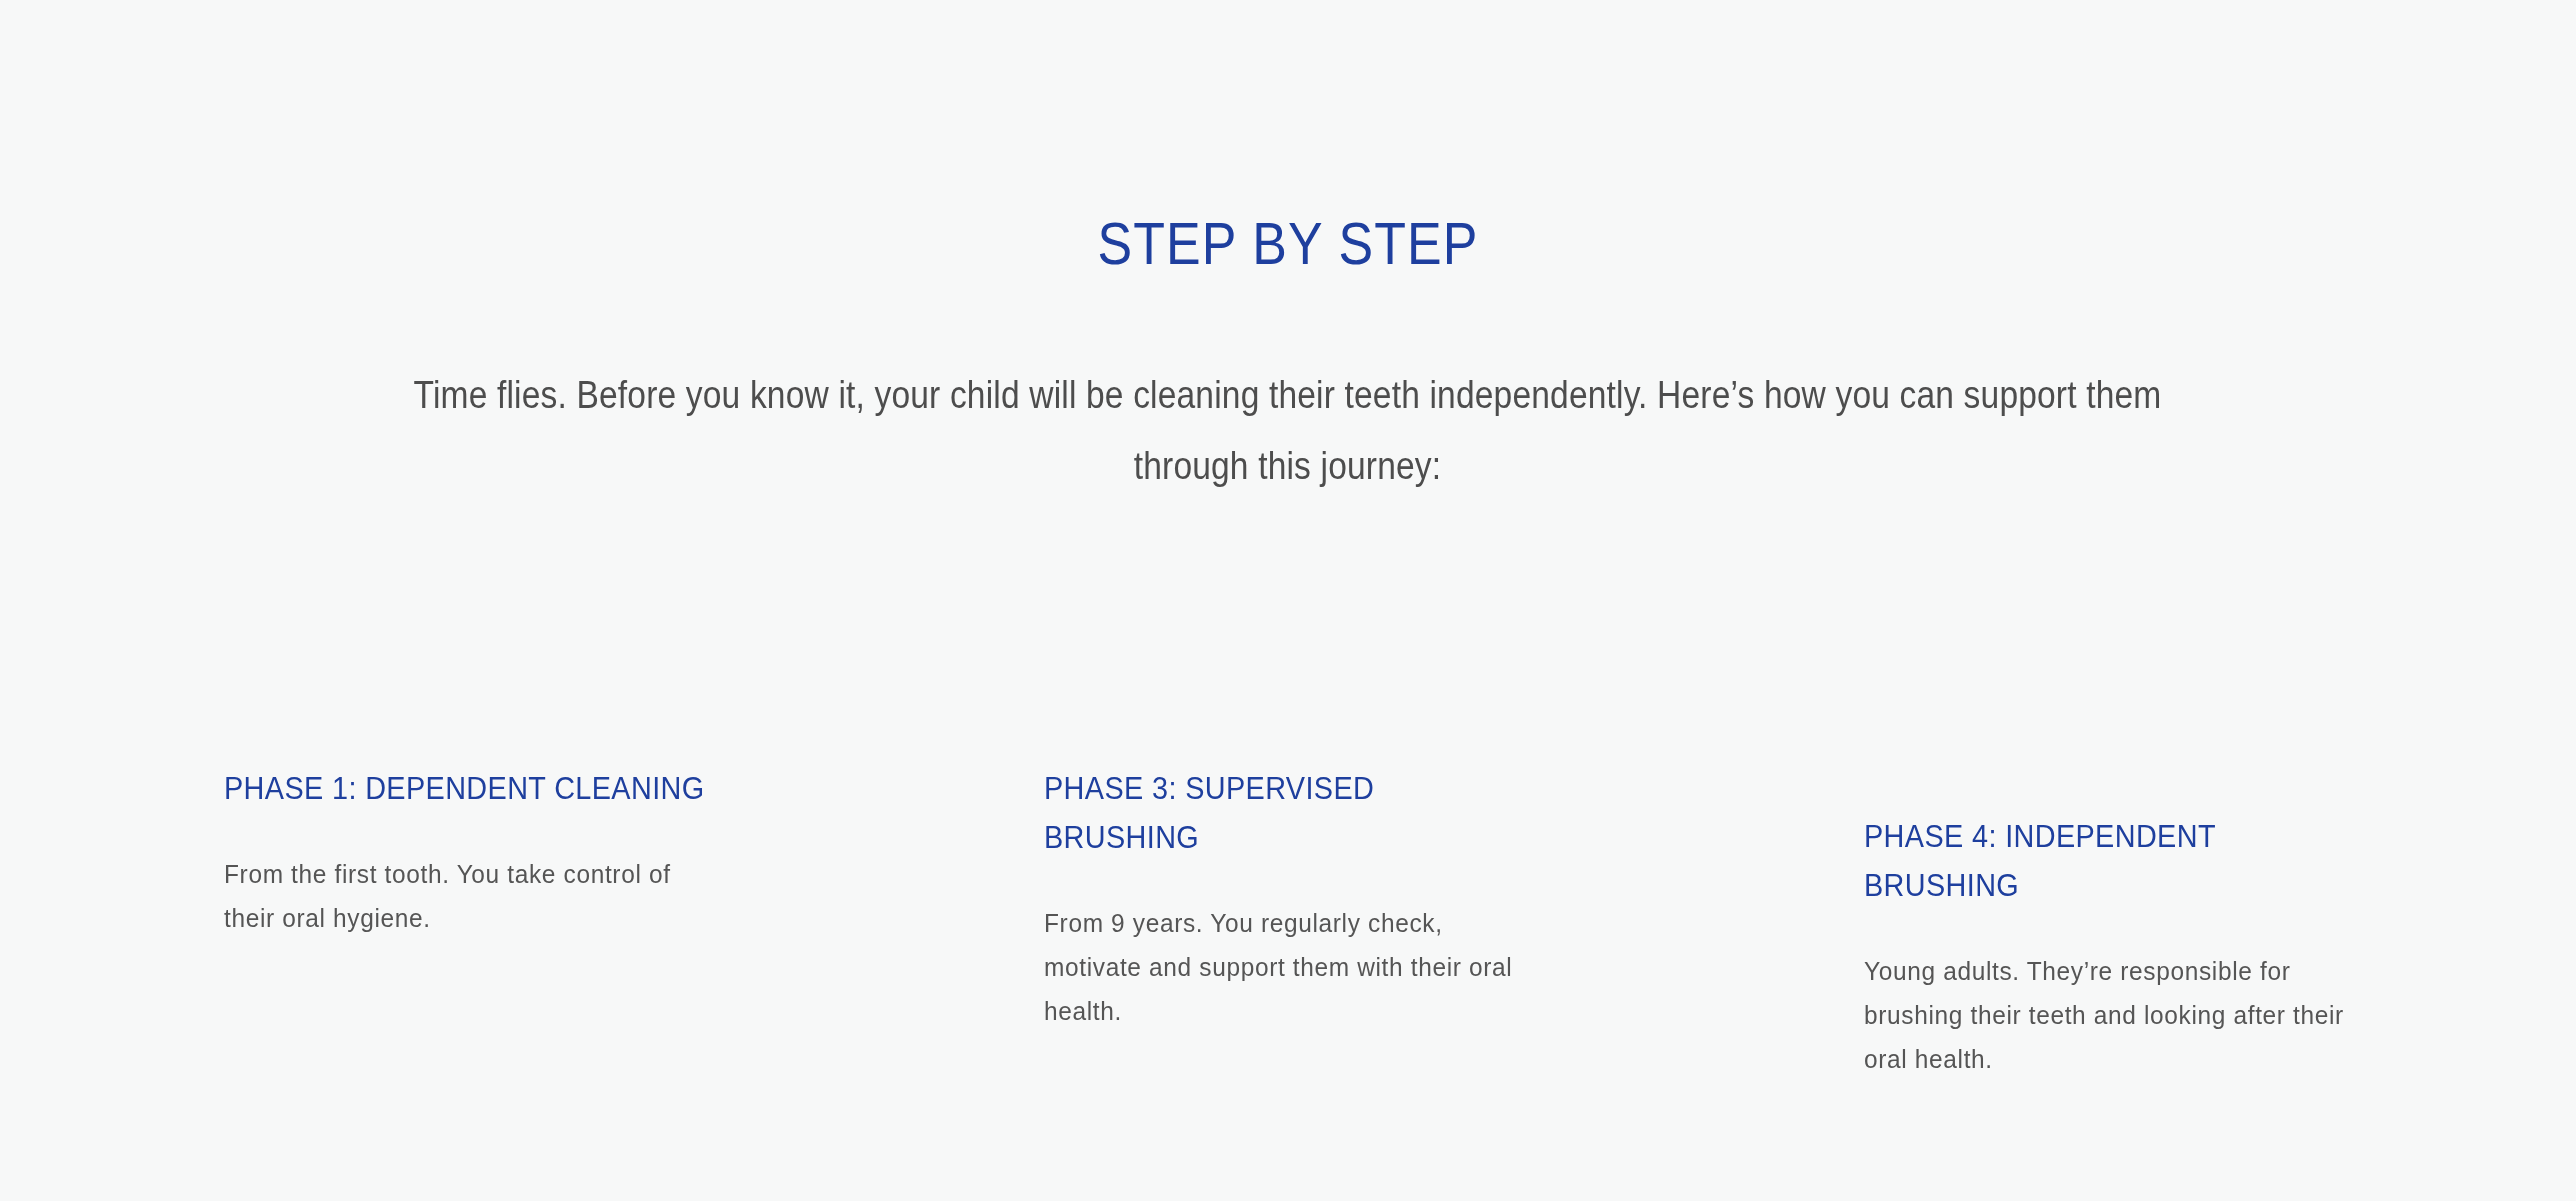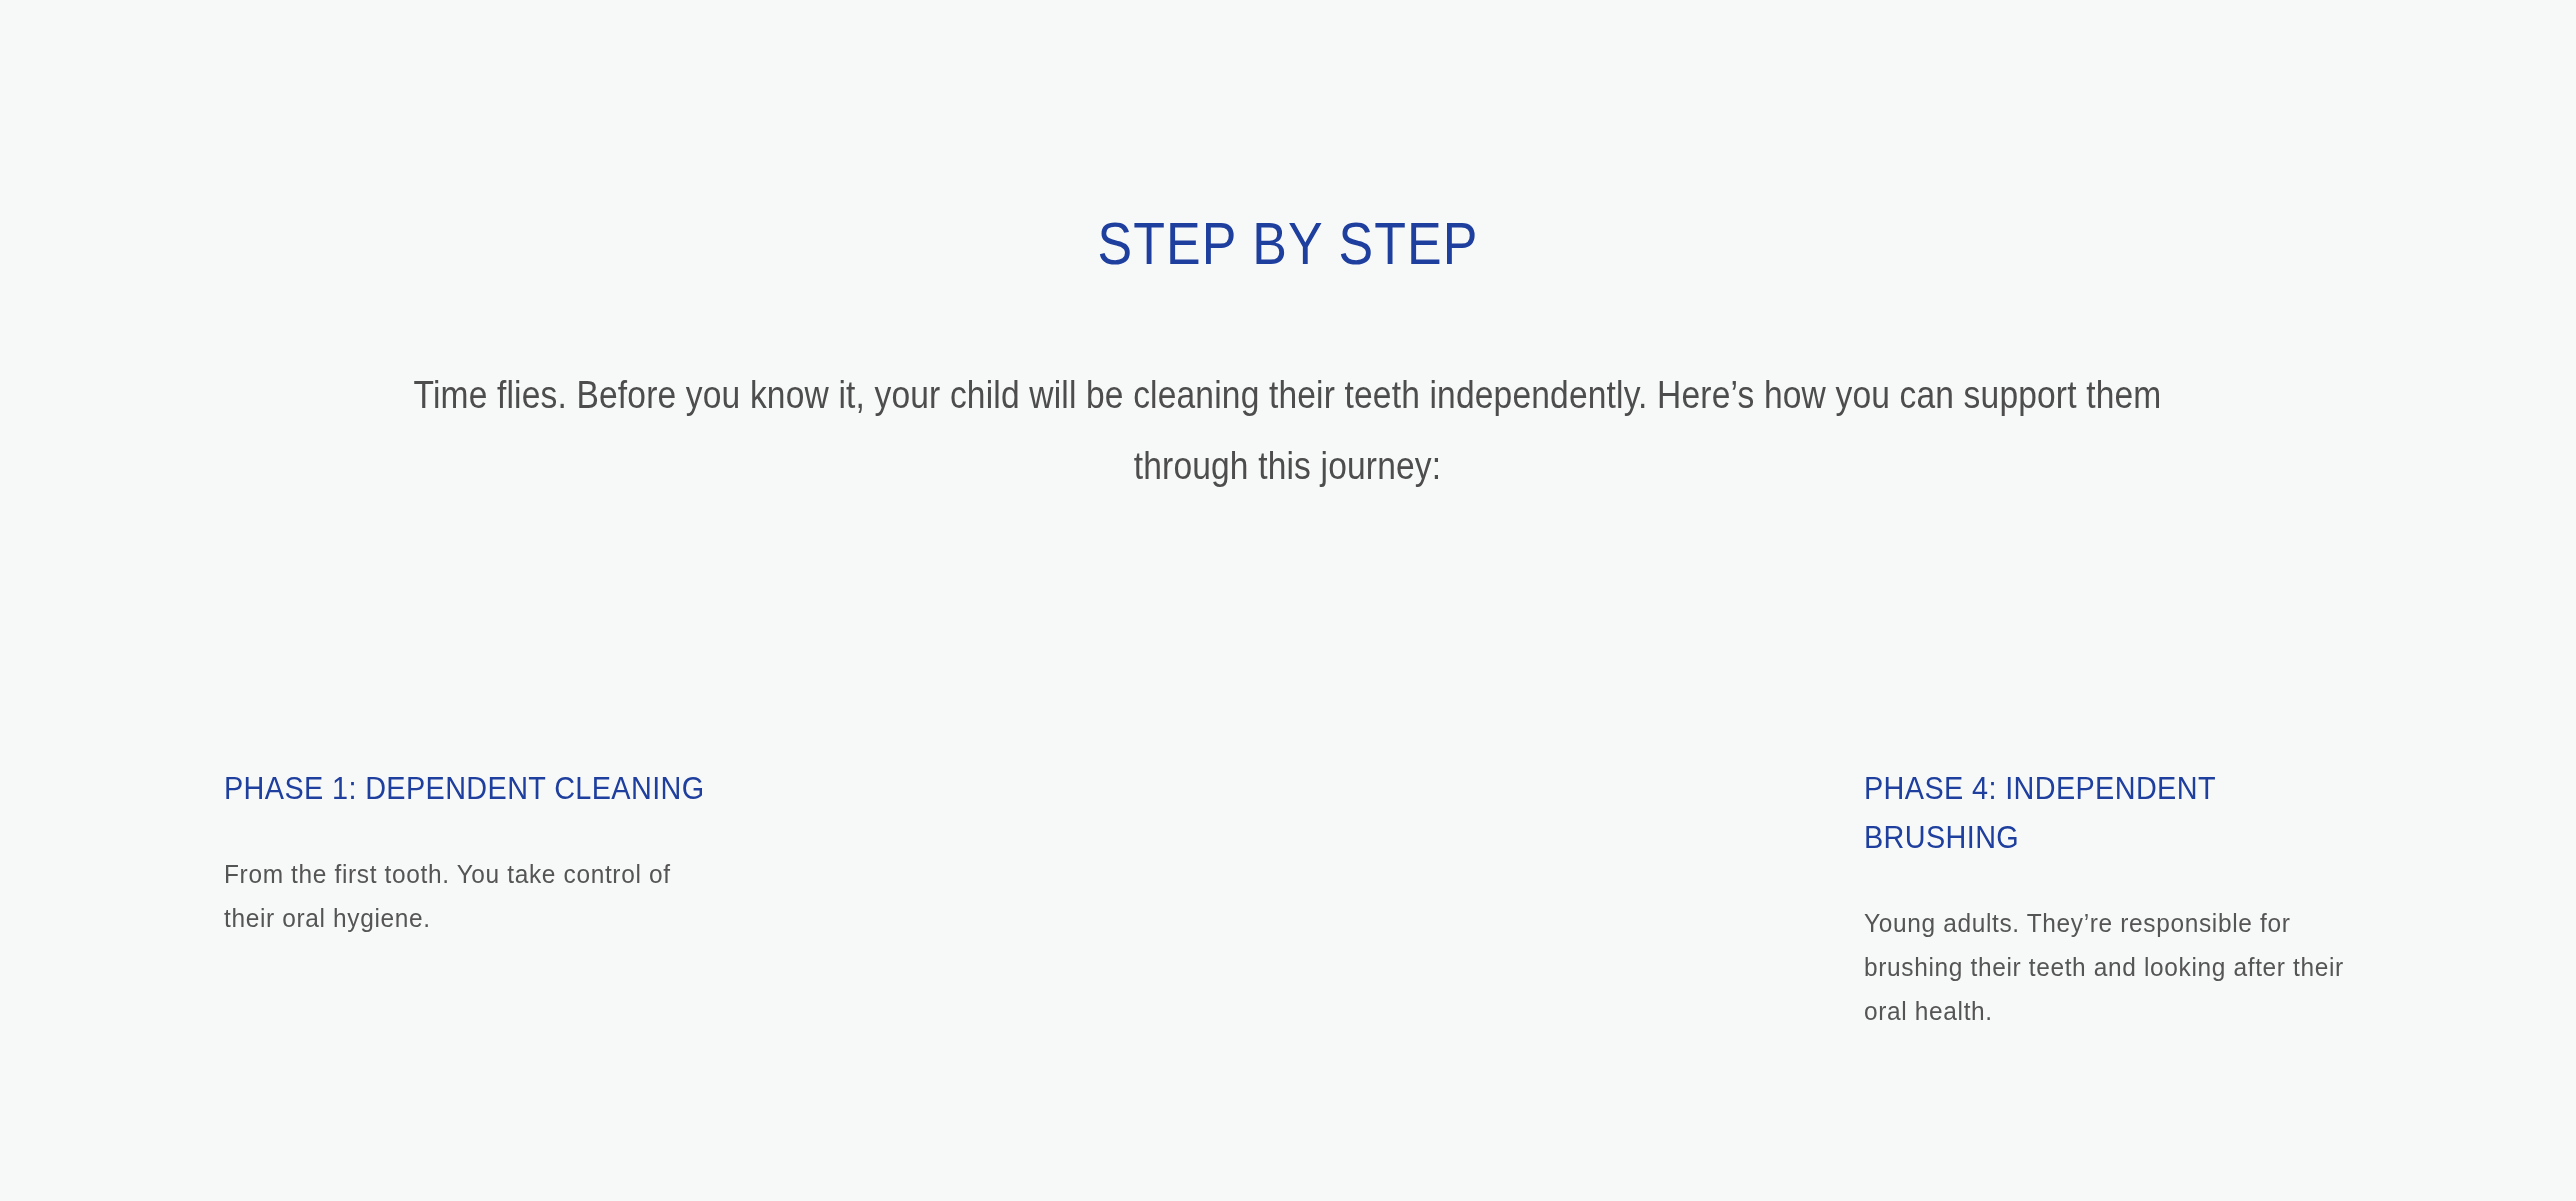--- a/index.html
+++ b/index.html
@@ -81,20 +81,21 @@
     justify-content: space-between;
   }
 
   .phase-col {
     width: 488px;
     margin-right: 58px;
     box-sizing: border-box;
   }
   .phase-col:last-child {
     margin-right: 0;
+    margin-top: 48px;
   }
 
   .phase-title {
     margin: 0 0 39px 0;
     padding: 0;
     font-family: "Liberation Sans Narrow", "Liberation Sans", sans-serif;
     font-size: 31px;
     font-weight: 400;
     line-height: 49px;
     letter-spacing: 0.4px;
@@ -130,20 +131,24 @@
   </div>
 
   <div class="phases">
 
     <div class="phase-col">
       <h2 class="phase-title">PHASE 1: DEPENDENT CLEANING</h2>
       <p class="phase-body">From the first tooth. You take control of their oral hygiene.</p>
     </div>
 
 
+    <div class="phase-col">
+      <h2 class="phase-title">PHASE 3: SUPERVISED BRUSHING</h2>
+      <p class="phase-body">From 9 years. You regularly check, motivate and support them with their oral health.</p>
+    </div>
 
     <div class="phase-col">
       <h2 class="phase-title">PHASE 4: INDEPENDENT BRUSHING</h2>
       <p class="phase-body">Young adults. They’re responsible for brushing their teeth and looking after their oral health.</p>
     </div>
 
   </div>
 </div>
 
 

